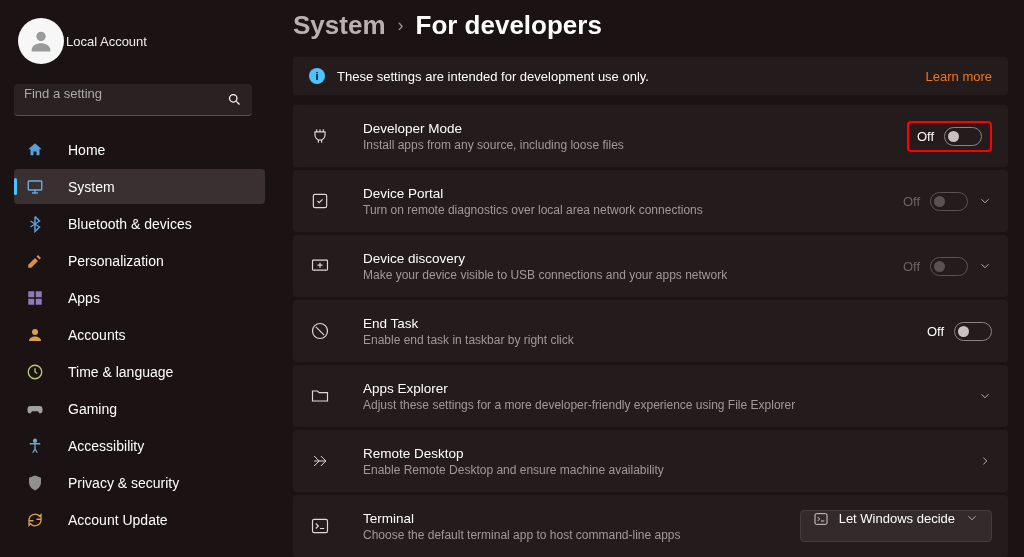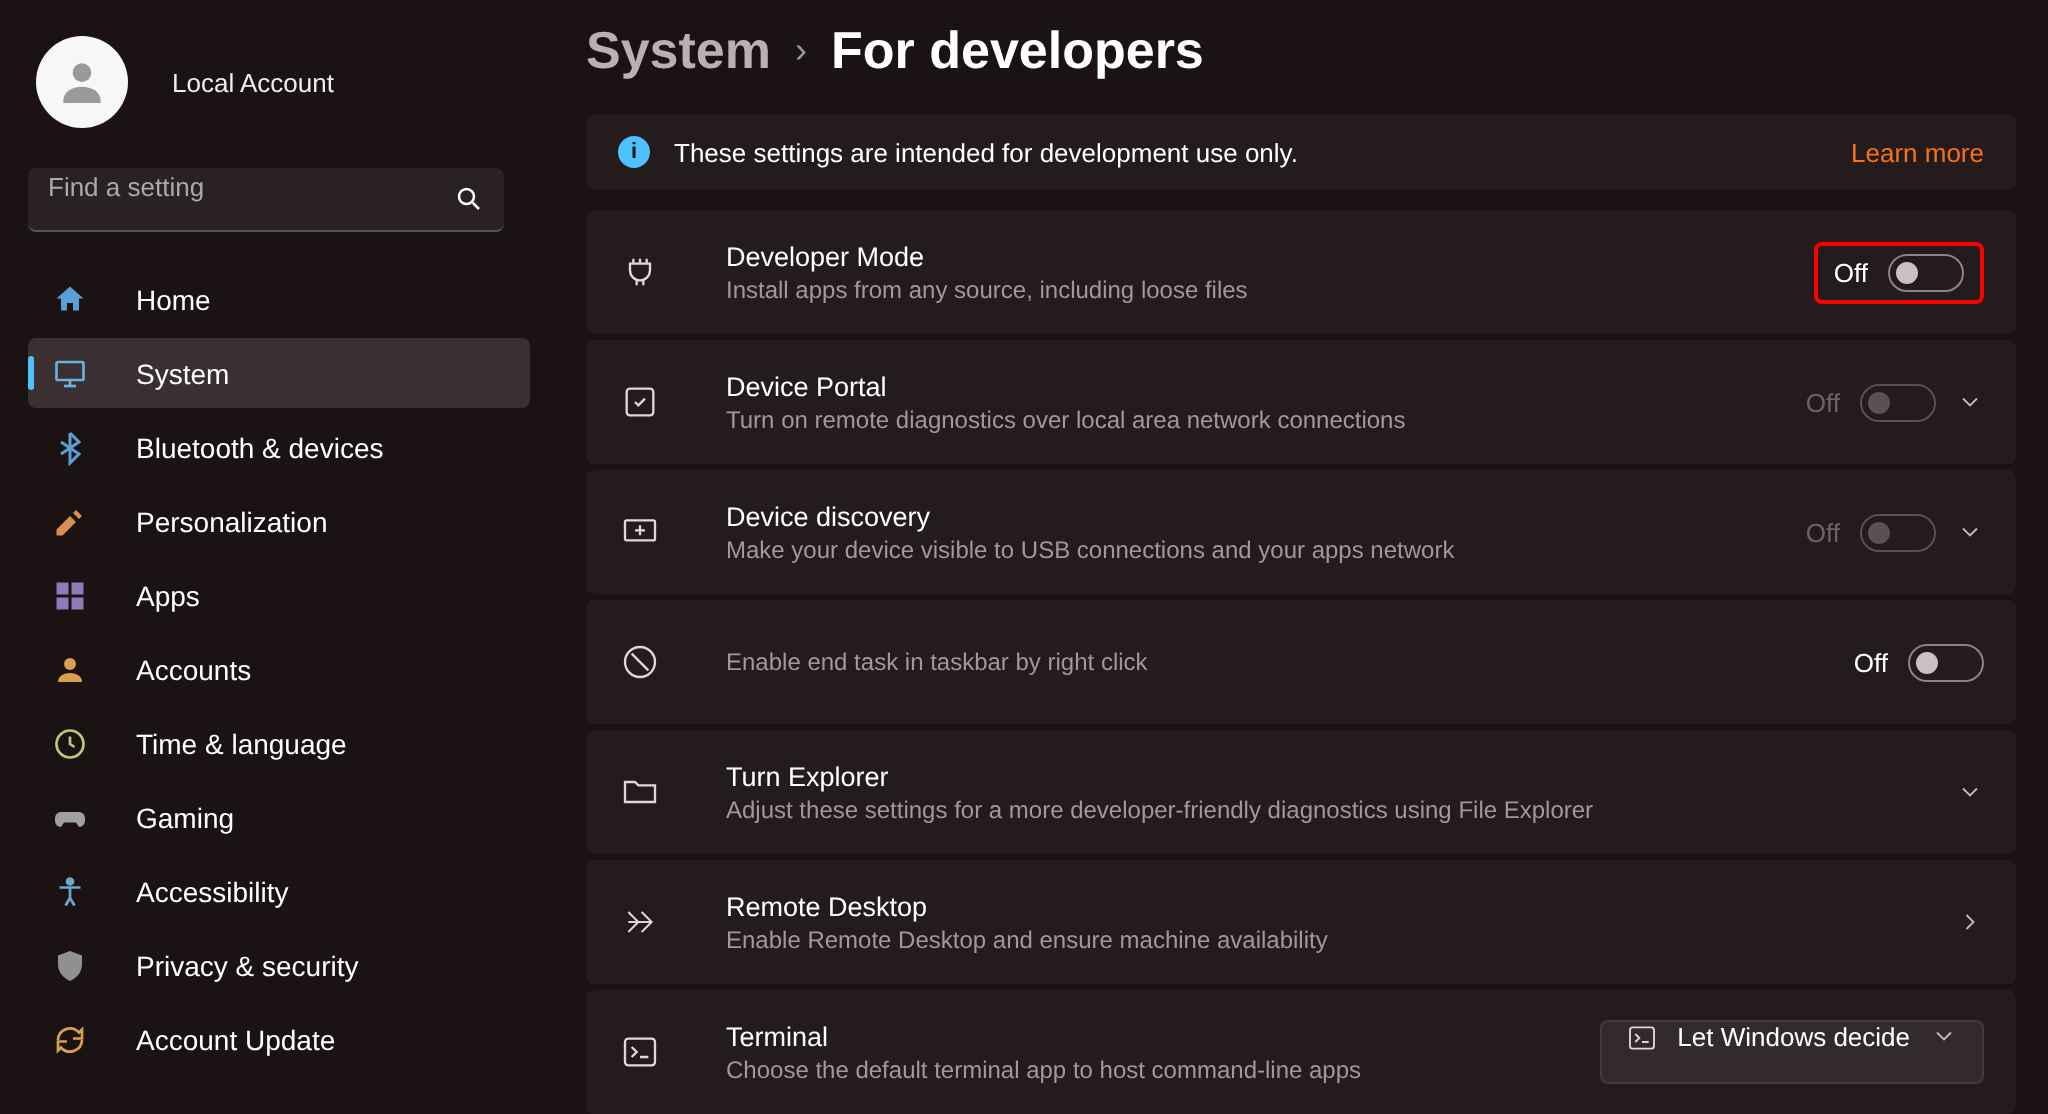--- a/index.html
+++ b/index.html
@@ -1,21 +1,21 @@
 <!DOCTYPE html>
 <html><head>
 <meta charset="utf-8">
 <style>
 * { margin:0; padding:0; box-sizing:border-box; font-family:"Segoe UI",Arial,sans-serif; }
 html,body { width:1024px; height:557px; background:#1b1213; color:#fff; overflow:hidden; }
 .app { display:flex; width:100%; height:100%; }
 
 
 .sidebar { width:275px; padding:12px 10px 0 14px; display:flex; flex-direction:column; }
-.account { display:flex; align-items:center; gap:22px; margin:6px 0 20px 4px; }
+.account { display:flex; align-items:center; gap:2px; margin:6px 0 20px 4px; }
 .avatar { width:46px; height:46px; border-radius:50%; background:#f7f7f7; display:flex; align-items:center; justify-content:center; }
 .avatar svg { width:28px; height:28px; fill:#9a9a9a; }
 .account-name { font-size:13px; color:#eee; }
 .search { position:relative; width:238px; margin-bottom:16px; }
 .search input { width:100%; height:32px; background:#2a2122; border:none; border-bottom:1px solid #555; border-radius:4px; padding:0 34px 12px 10px; color:#ccc; font-size:13px; outline:none; }
 .search input::placeholder { color:#aaa; }
 .search .sicon { position:absolute; right:10px; top:8px; width:15px; height:15px; fill:#ccc; }
 .nav { display:flex; flex-direction:column; gap:2px; overflow:hidden; }
 .nav-item { display:flex; align-items:center; gap:24px; height:35px; padding:0 12px; border-radius:4px; cursor:pointer; position:relative; }
 .nav-item.sel { background:#3a2f31; }
@@ -244,36 +244,37 @@
           </div>
         </div>
         <div class="card">
           <div class="cicon">
             <svg viewBox="0 0 24 24">
               <circle cx="12" cy="12" r="9"></circle>
               <line x1="7" y1="7" x2="17" y2="17"></line>
             </svg>
           </div>
           <div class="ctxt">
+            <div class="ctitle">End Task</div>
             <div class="cdesc">Enable end task in taskbar by right click</div>
           </div>
           <div class="cctrl">
             <span class="state">Off</span>
             <div class="toggle"></div>
           </div>
         </div>
         <div class="card">
           <div class="cicon">
             <svg viewBox="0 0 24 24">
               <path d="M3 6h6l2 2h10v10H3z"></path>
             </svg>
           </div>
           <div class="ctxt">
-            <div class="ctitle">Turn Explorer</div>
-            <div class="cdesc">Adjust these settings for a more developer-friendly diagnostics using File Explorer</div>
+            <div class="ctitle">Apps Explorer</div>
+            <div class="cdesc">Adjust these settings for a more developer-friendly experience using File Explorer</div>
           </div>
           <div class="cctrl">
             <svg class="chev" viewBox="0 0 24 24">
               <polyline points="6 9 12 15 18 9"></polyline>
             </svg>
           </div>
         </div>
         <div class="card">
           <div class="cicon">
             <svg viewBox="0 0 24 24">

